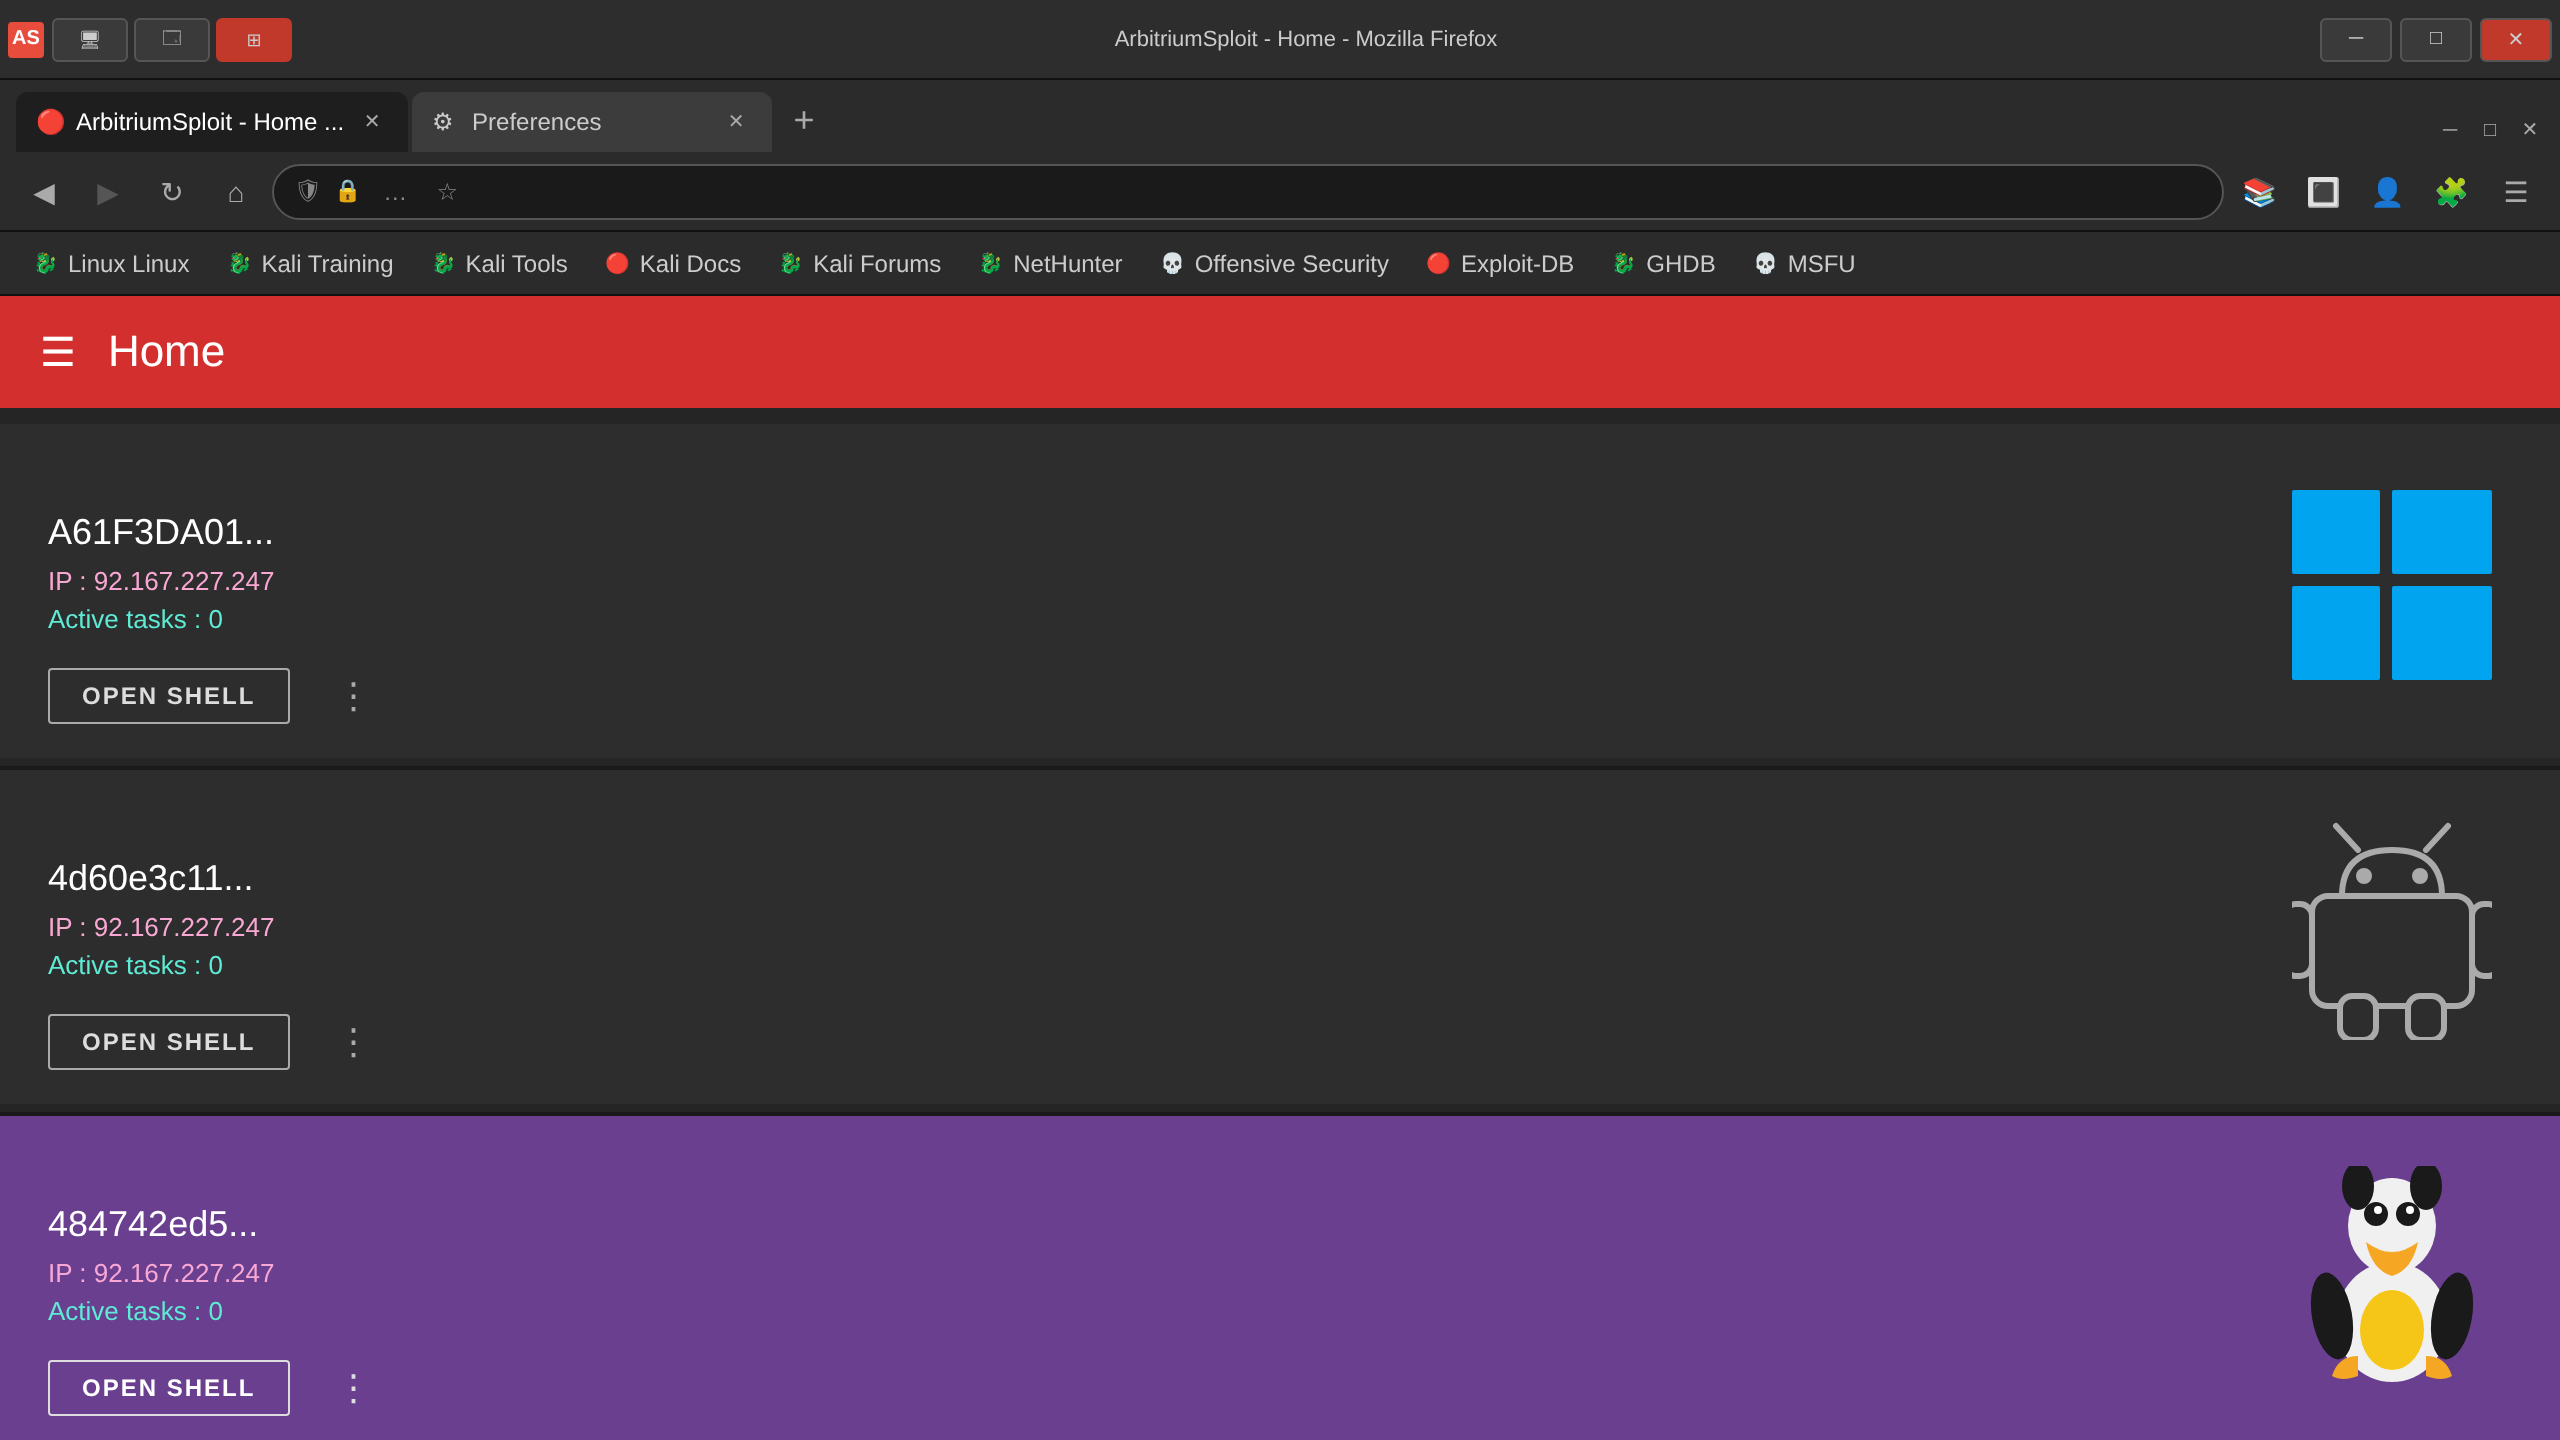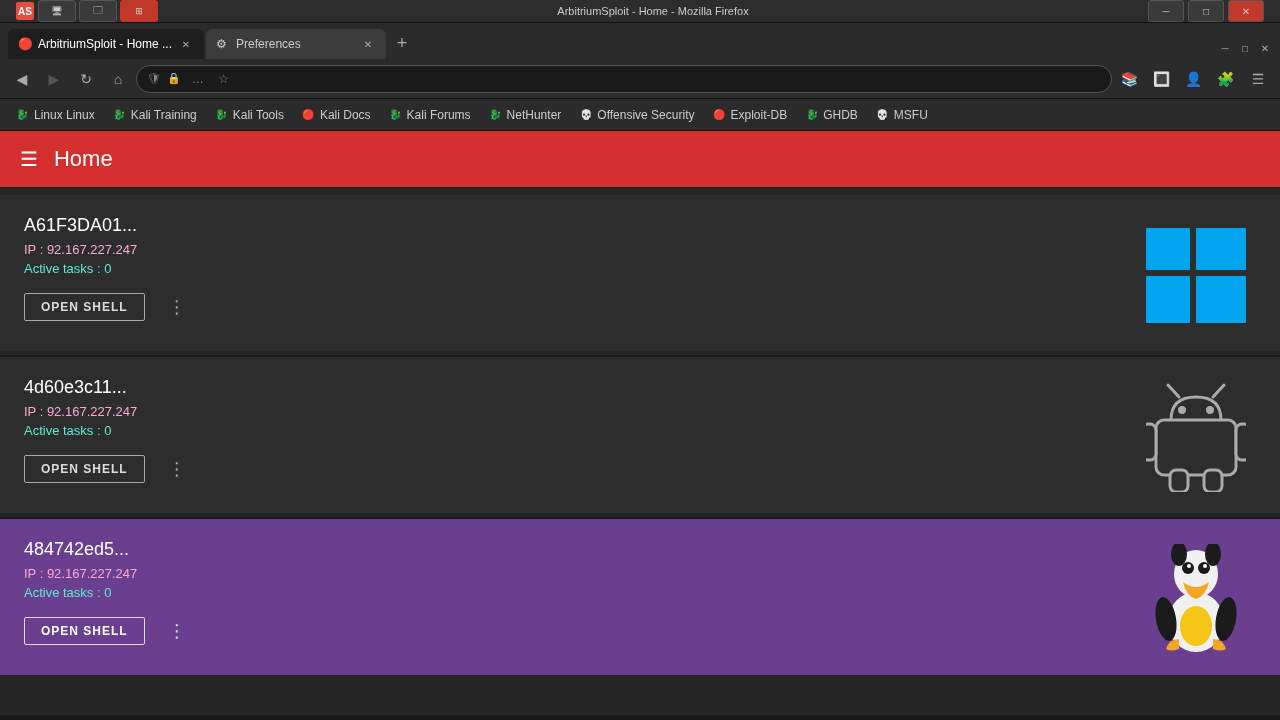--- a/index.html
+++ b/index.html
@@ -1,25 +1,25 @@
 <!DOCTYPE html>
 <html><head>
   <meta charset="utf-8">
   <style>
     * { margin: 0; padding: 0; box-sizing: border-box; }
     body { width: 1280px; height: 720px; overflow: hidden; font-family: Arial, sans-serif; background: #1a1a1a; }
 
     
     .os-titlebar {
-      height: 23px;
+      height: 40px;
       background: #2d2d2d;
       display: flex;
       align-items: center;
       justify-content: space-between;
-      padding: 0 16px;
+      padding: 0 4px;
       border-bottom: 1px solid #111;
     }
     .os-titlebar-left {
       display: flex;
       align-items: center;
       gap: 4px;
     }
     .os-titlebar-icon {
       width: 18px; height: 18px;
       background: #e74c3c;
@@ -255,20 +255,21 @@
       display: flex;
       align-items: flex-start;
       justify-content: space-between;
     }
     .device-card-info {}
     .device-name {
       color: #ffffff;
       font-size: 18px;
       font-weight: 500;
       margin-bottom: 6px;
+      margin-top: 24px;
     }
     .device-ip {
       color: #f9a8d4;
       font-size: 13px;
       margin-bottom: 4px;
     }
     .device-tasks {
       color: #5eead4;
       font-size: 13px;
       margin-bottom: 16px;

